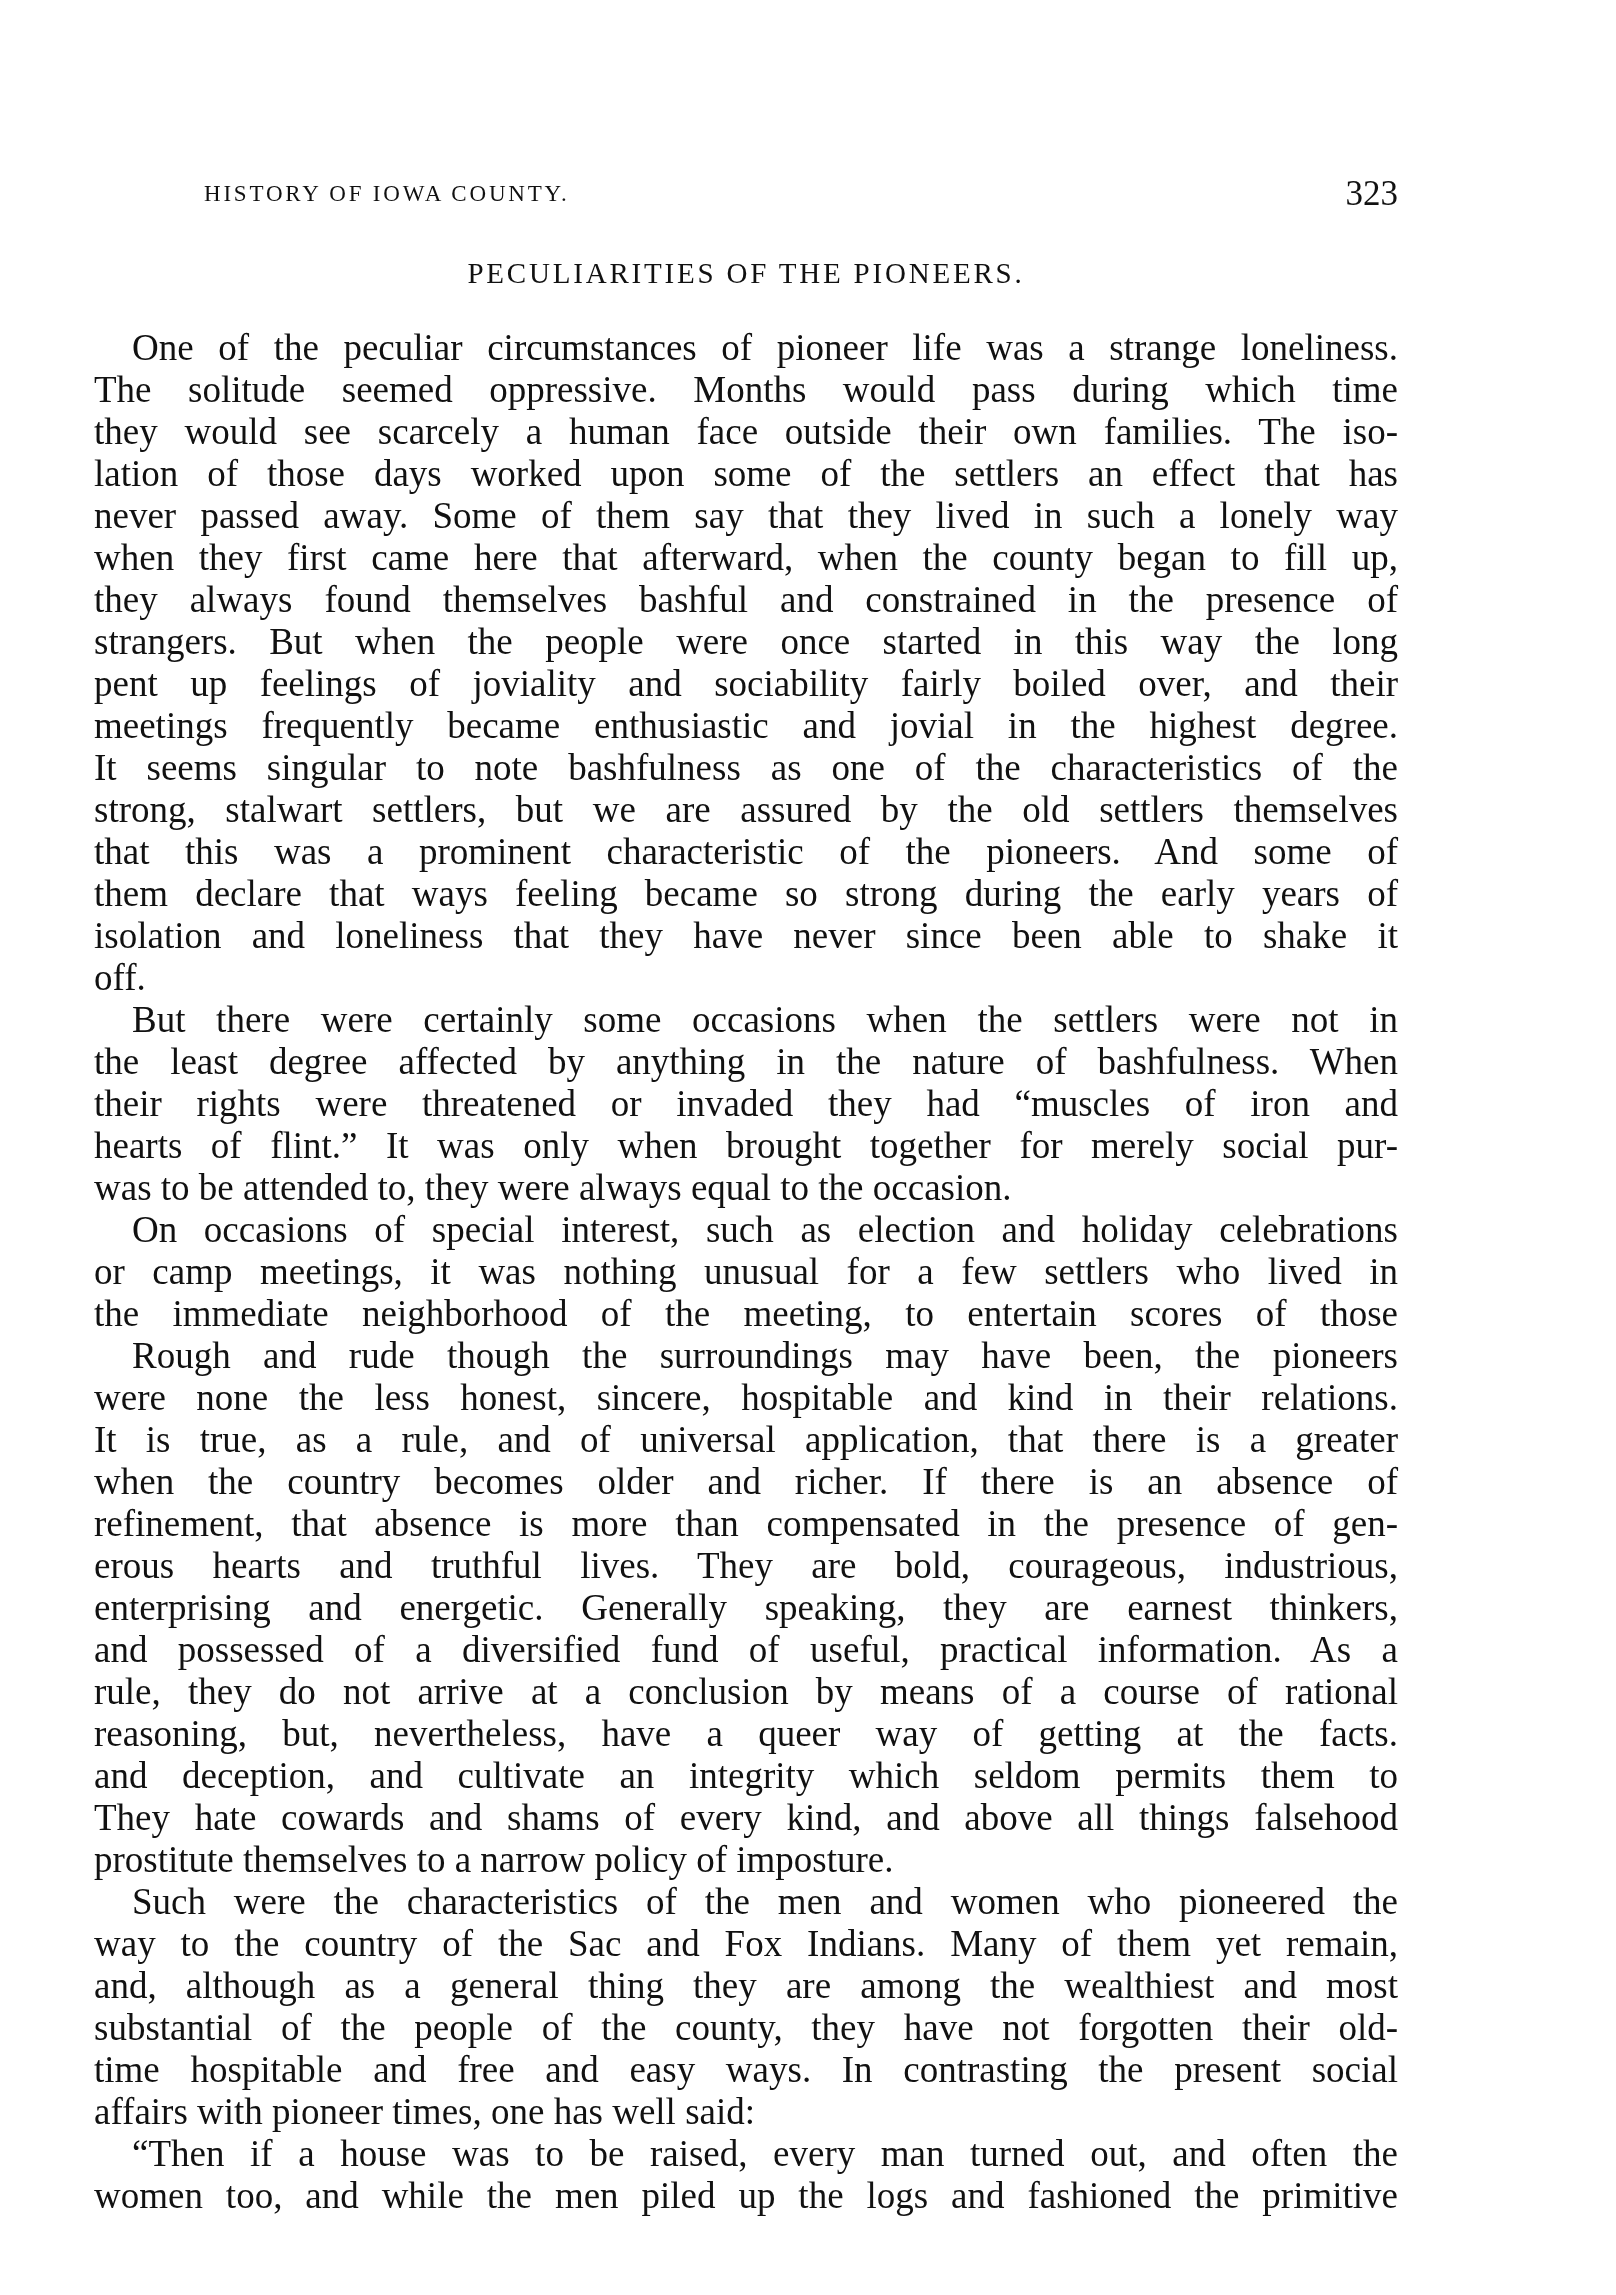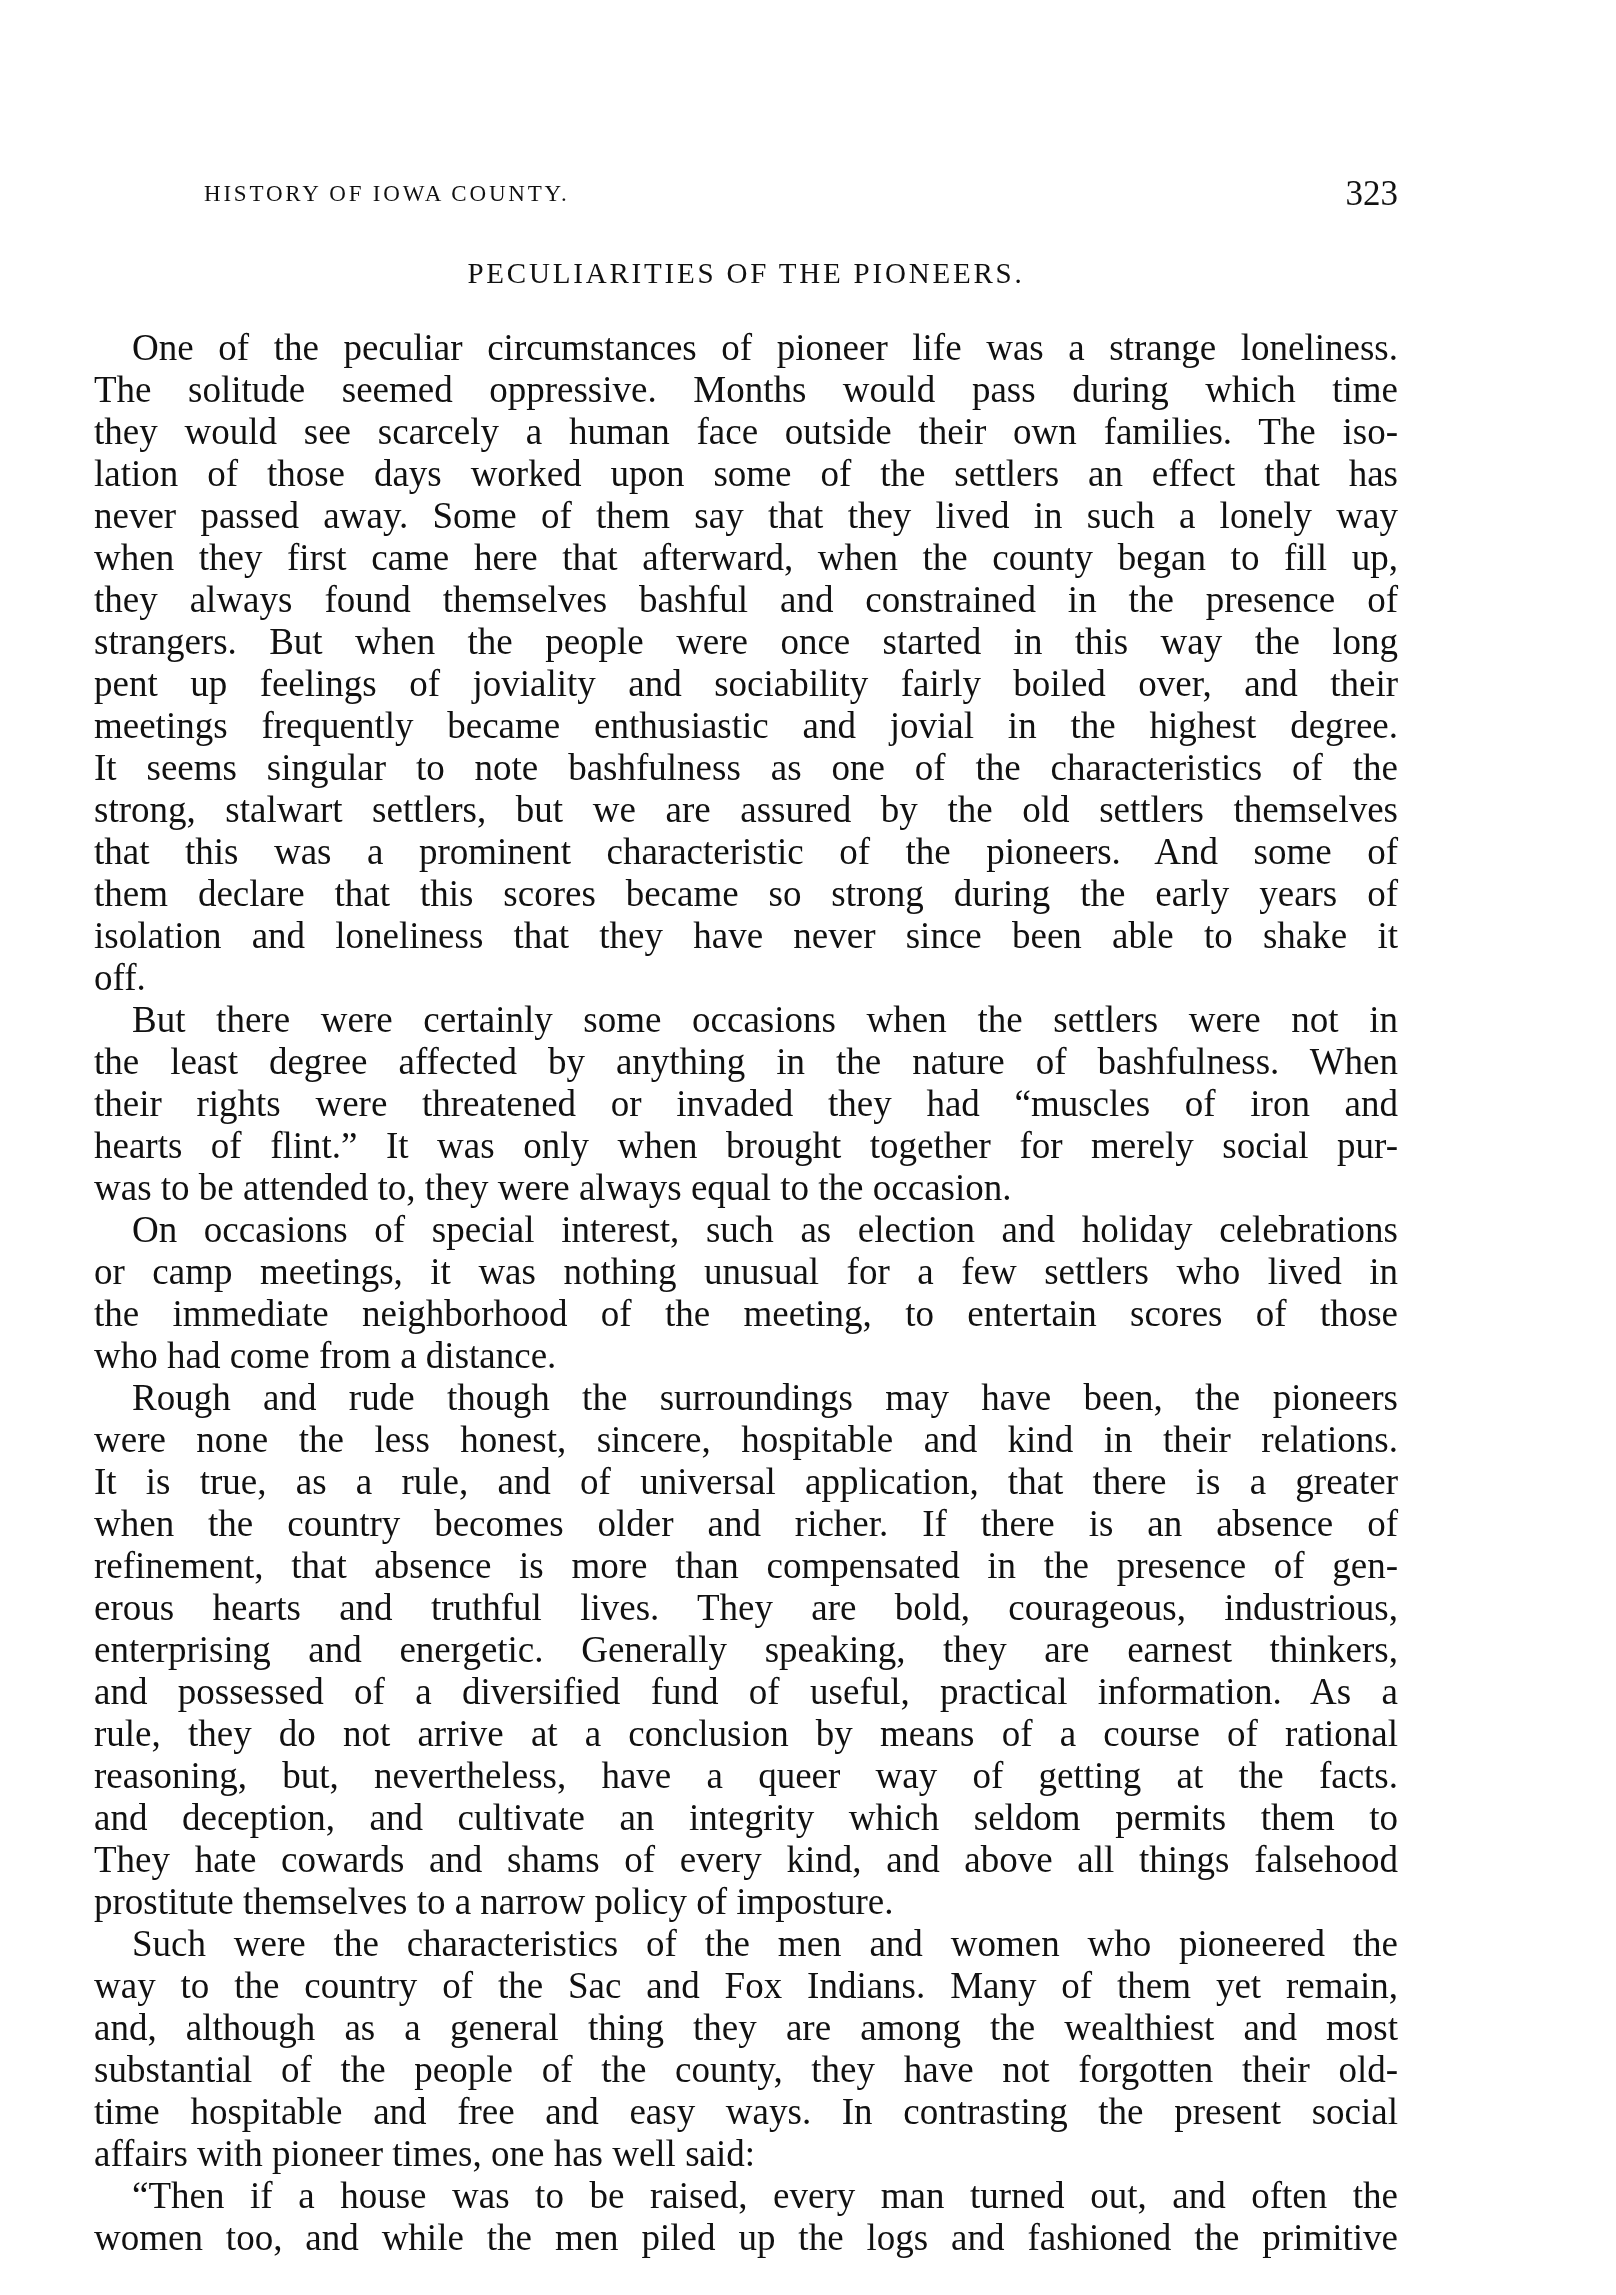--- a/index.html
+++ b/index.html
@@ -111,38 +111,37 @@
       <span class="line">lation of those days worked upon some of the settlers an effect that has</span>
       <span class="line">never passed away. Some of them say that they lived in such a lonely way</span>
       <span class="line">when they first came here that afterward, when the county began to fill up,</span>
       <span class="line">they always found themselves bashful and constrained in the presence of</span>
       <span class="line">strangers. But when the people were once started in this way the long</span>
       <span class="line">pent up feelings of joviality and sociability fairly boiled over, and their</span>
       <span class="line">meetings frequently became enthusiastic and jovial in the highest degree.</span>
       <span class="line">It seems singular to note bashfulness as one of the characteristics of the</span>
       <span class="line">strong, stalwart settlers, but we are assured by the old settlers themselves</span>
       <span class="line">that this was a prominent characteristic of the pioneers. And some of</span>
-      <span class="line">them declare that this scores became so strong during the early years of</span>
+      <span class="line">them declare that ways feeling became so strong during the early years of</span>
       <span class="line">isolation and loneliness that they have never since been able to shake it</span>
       <span class="line last">off.</span>
     </p>
 
     <p class="para">
       <span class="line indent">But there were certainly some occasions when the settlers were not in</span>
       <span class="line">the least degree affected by anything in the nature of bashfulness. When</span>
       <span class="line">their rights were threatened or invaded they had “muscles of iron and</span>
       <span class="line">hearts of flint.” It was only when brought together for merely social pur-</span>
       <span class="line last">was to be attended to, they were always equal to the occasion.</span>
     </p>
 
     <p class="para">
       <span class="line indent">On occasions of special interest, such as election and holiday celebrations</span>
       <span class="line">or camp meetings, it was nothing unusual for a few settlers who lived in</span>
       <span class="line">the immediate neighborhood of the meeting, to entertain scores of those</span>
-      <span class="line last">who had come from a distance.</span>
     </p>
 
     <p class="para">
       <span class="line indent">Rough and rude though the surroundings may have been, the pioneers</span>
       <span class="line">were none the less honest, sincere, hospitable and kind in their relations.</span>
       <span class="line">It is true, as a rule, and of universal application, that there is a greater</span>
       <span class="line">when the country becomes older and richer. If there is an absence of</span>
       <span class="line">refinement, that absence is more than compensated in the presence of gen-</span>
       <span class="line">erous hearts and truthful lives. They are bold, courageous, industrious,</span>
       <span class="line">enterprising and energetic. Generally speaking, they are earnest thinkers,</span>

